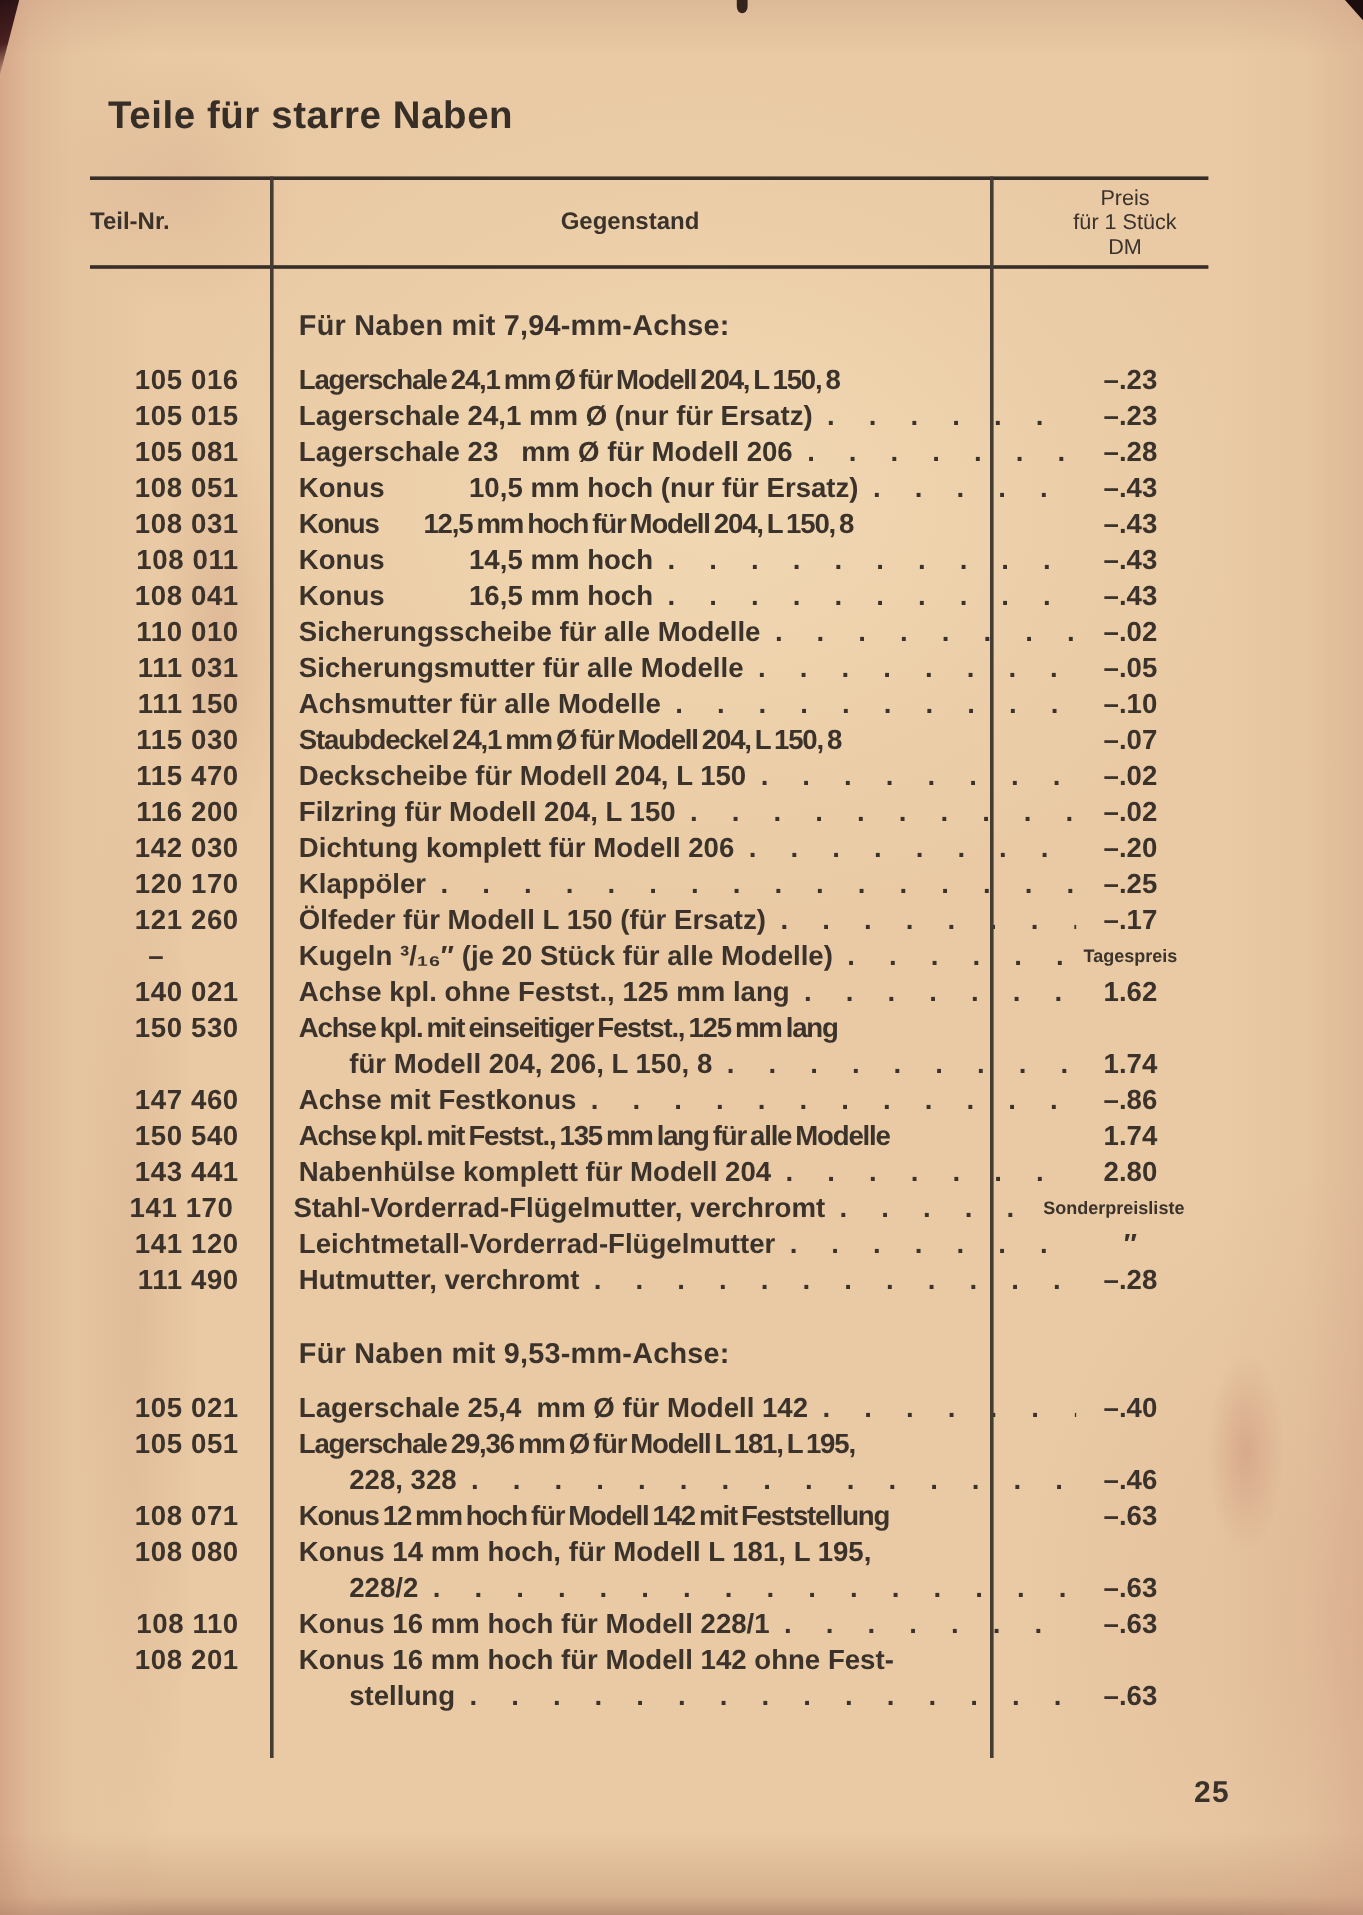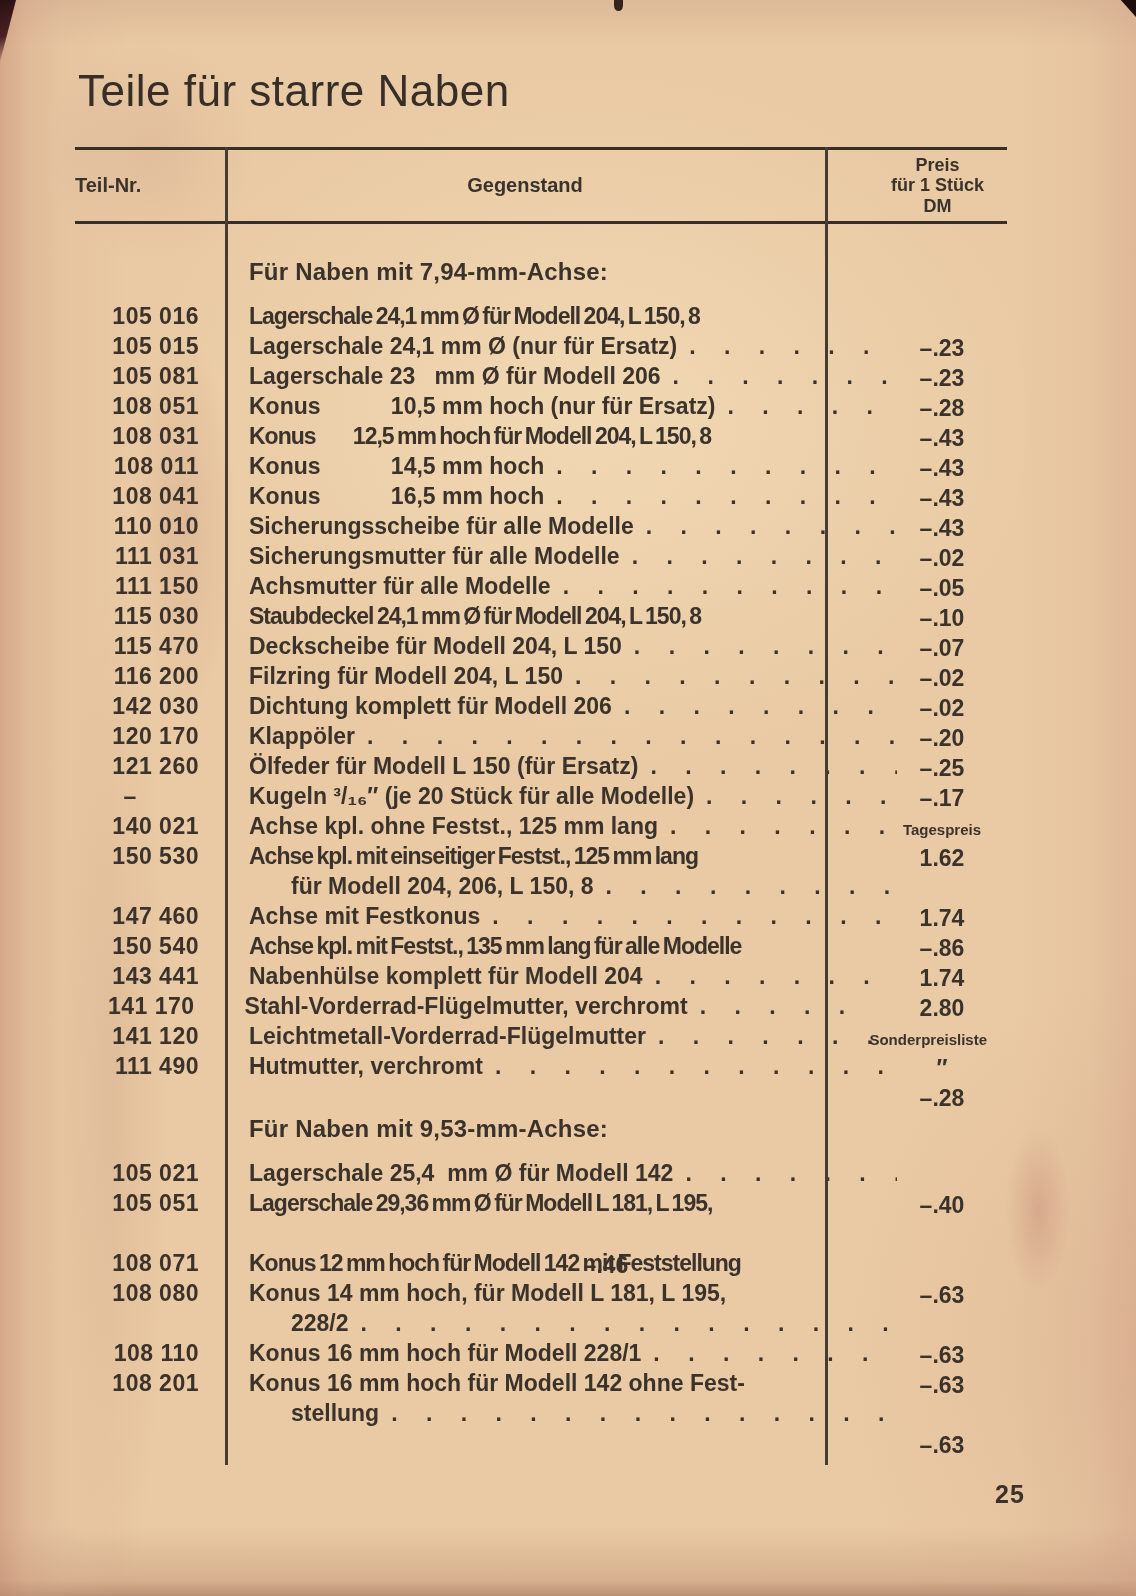--- a/index.html
+++ b/index.html
@@ -19,41 +19,41 @@
       linear-gradient(90deg, rgba(196,140,115,0.55) 0px, rgba(208,160,132,0.38) 26px, rgba(214,172,144,0.22) 60px, rgba(214,172,144,0) 130px),
       linear-gradient(270deg, rgba(206,158,132,0.40) 0px, rgba(206,158,132,0.12) 48px, rgba(206,158,132,0) 120px),
       linear-gradient(0deg, rgba(146,96,76,0.55) 0px, rgba(168,114,90,0.28) 16px, rgba(168,114,90,0) 70px),
       linear-gradient(180deg, rgba(197,153,128,0.35) 0px, rgba(197,153,128,0) 46px),
       #e9caa4;
   }
   .stain{position:absolute;}
   .stain-tl{left:0;top:0;width:16px;height:62px;background:linear-gradient(160deg,#2a1113 0%,#4a2020 55%,rgba(74,32,32,0) 100%);clip-path:polygon(0 0,100% 0,0 100%);}
   .speck-top{left:614px;top:0;width:9px;height:11px;background:#33241c;border-radius:0 0 50% 50%;}
   .stain-tr{right:0;top:0;width:19px;height:17px;background:#1d0d0e;clip-path:polygon(20% 0,100% 0,100% 100%);}
-  .title{position:absolute;left:78px;top:66px;margin:0;font-size:44px;font-weight:normal;letter-spacing:0.5px;color:#372f27;}
+  .title{position:absolute;left:78px;top:66px;margin:12px;font-size:32px;font-weight:bold;letter-spacing:0.5px;color:#372f27;}
   .table{position:absolute;left:75px;top:147px;width:932px;}
   .thead{display:flex;align-items:center;height:77px;box-sizing:border-box;
          border-top:3px solid #372f27;border-bottom:3px solid #372f27;}
   .col-part{width:150px;font-weight:bold;font-size:20px;}
   .col-item{width:600px;text-align:center;font-weight:bold;font-size:20px;}
-  .col-price{flex:1;text-align:center;font-weight:bold;font-size:18px;line-height:1.12;white-space:pre-line;margin-left:43px;}
+  .col-price{flex:1;text-align:center;font-weight:normal;font-size:18px;line-height:1.12;white-space:pre-line;margin-left:43px;}
   .vline{position:absolute;top:147px;width:3px;height:1318px;background:#453c33;}
   .vline-left{left:225px;}
   .vline-right{left:825px;}
   .section-title{font-weight:bold;font-size:24px;height:30px;line-height:30px;margin:33px 0 14px 174px;letter-spacing:0.2px;}
   .line{display:flex;height:30px;line-height:30px;font-weight:bold;font-size:23px;}
   .part{width:150px;text-align:right;padding-right:26px;box-sizing:border-box;letter-spacing:0.5px;}
   .part.dash{text-align:center;padding-right:40px;letter-spacing:0;}
   .desc{width:672px;box-sizing:border-box;padding-left:24px;display:flex;overflow:hidden;}
   .txt{white-space:pre;}
   .txt.indent{padding-left:42px;}
   .txt.tight{letter-spacing:-1px;word-spacing:-2px;}
   .leader{flex:1;overflow:hidden;white-space:nowrap;margin-left:12px;}
   .leader::after{content:".  .  .  .  .  .  .  .  .  .  .  .  .  .  .  .  .  .  .  .  .  .  .  .  .  .  .  .";letter-spacing:11px;}
-  .price{flex:1;text-align:center;font-size:23px;padding-right:20px;box-sizing:border-box;margin-top:32px;}
+  .price{flex:1;text-align:center;font-size:23px;padding-right:20px;box-sizing:border-box;}
   .price.small{font-size:15px;padding-top:2px;}
   .page-number{position:absolute;left:995px;top:1480px;font-size:25px;font-weight:bold;letter-spacing:1px;}
 </style>
 </head>
 <body>
 
 <div class="page">
 
   <div class="stain stain-tl"></div>
   <div class="stain speck-top"></div>
@@ -322,20 +322,24 @@
     <div class="part">105 051</div>
     <div class="desc">
       <span class="txt tight">Lagerschale 29,36 mm Ø für Modell L 181, L 195,</span>
 
     </div>
     <div class="price"></div>
   </div>
 
   <div class="line">
     <div class="part"></div>
+    <div class="desc">
+      <span class="txt indent">228, 328</span>
+      <span class="leader"></span>
+    </div>
     <div class="price">–.46</div>
   </div>
 
   <div class="line">
     <div class="part">108 071</div>
     <div class="desc">
       <span class="txt tight">Konus 12 mm hoch für Modell 142 mit Feststellung</span>
 
     </div>
     <div class="price">–.63</div>

